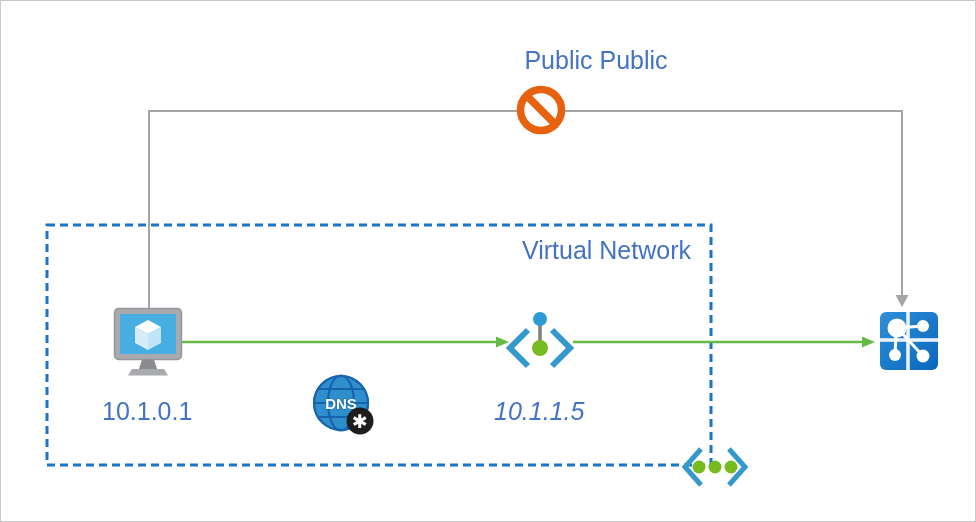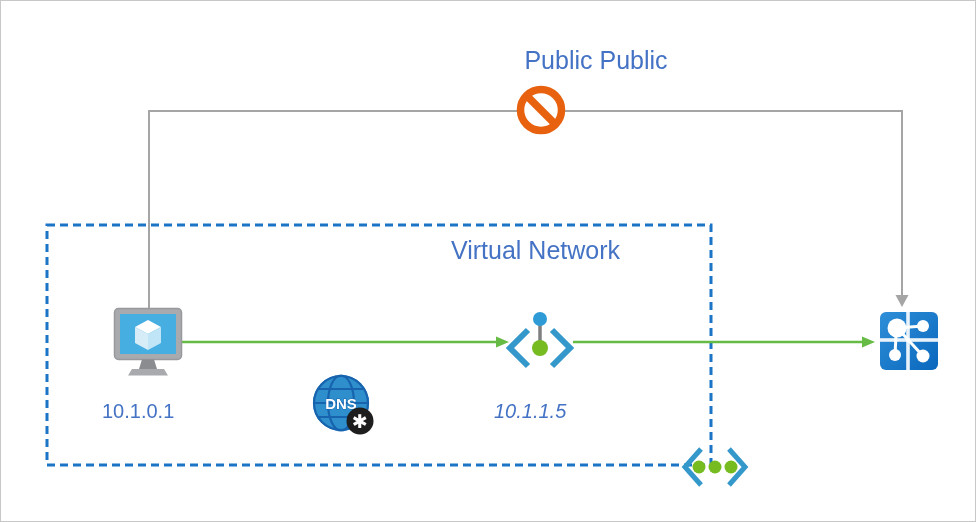--- a/index.html
+++ b/index.html
@@ -8,21 +8,21 @@
     border:1px solid #c8c8c8;background:#ffffff;overflow:hidden;
     font-family:"Liberation Sans", sans-serif;
   }
   .abs{position:absolute;}
   svg{display:block;}
   .net-label{
     color:#4472C4;font-size:25px;letter-spacing:0;line-height:30px;
     white-space:nowrap;
   }
   .ip-label{
-    color:#4472C4;font-size:20px;line-height:28px;white-space:nowrap;
+    color:#4472C4;font-size:25px;line-height:28px;white-space:nowrap;
   }
   #connector-layer{position:absolute;left:0;top:0;z-index:1;}
   .icon-layer{z-index:2;}
   .text-layer{z-index:3;}
 </style>
 </head>
 <body>
 
 <div id="canvas">
 
@@ -101,19 +101,19 @@
   <svg class="abs icon-layer" style="left:678px;top:440px;" width="72" height="52" viewBox="0 0 72 52">
     <polyline points="22,8 6,26 22,44" fill="none" stroke="#3498CB" stroke-width="5"></polyline>
     <polyline points="50,8 66,26 50,44" fill="none" stroke="#3498CB" stroke-width="5"></polyline>
     <circle cx="20" cy="26" r="6.5" fill="#76BC21"></circle>
     <circle cx="36" cy="26" r="6.5" fill="#76BC21"></circle>
     <circle cx="52" cy="26" r="6.5" fill="#76BC21"></circle>
   </svg>
 
   <div class="abs text-layer net-label" style="left:455px;top:44px;width:280px;text-align:center;">Public Public</div>
 
-  <div class="abs text-layer net-label" style="left:450px;top:234px;width:240px;">Virtual Network</div>
+  <div class="abs text-layer net-label" style="left:450px;top:234px;width:240px;text-align:right;">Virtual Network</div>
 
   <div class="abs text-layer ip-label" style="left:101px;top:396px;">10.1.0.1</div>
 
   <div class="abs text-layer ip-label" style="left:493px;top:396px;font-style:italic;">10.1.1.5</div>
 
 </div>
 
 </body></html>

